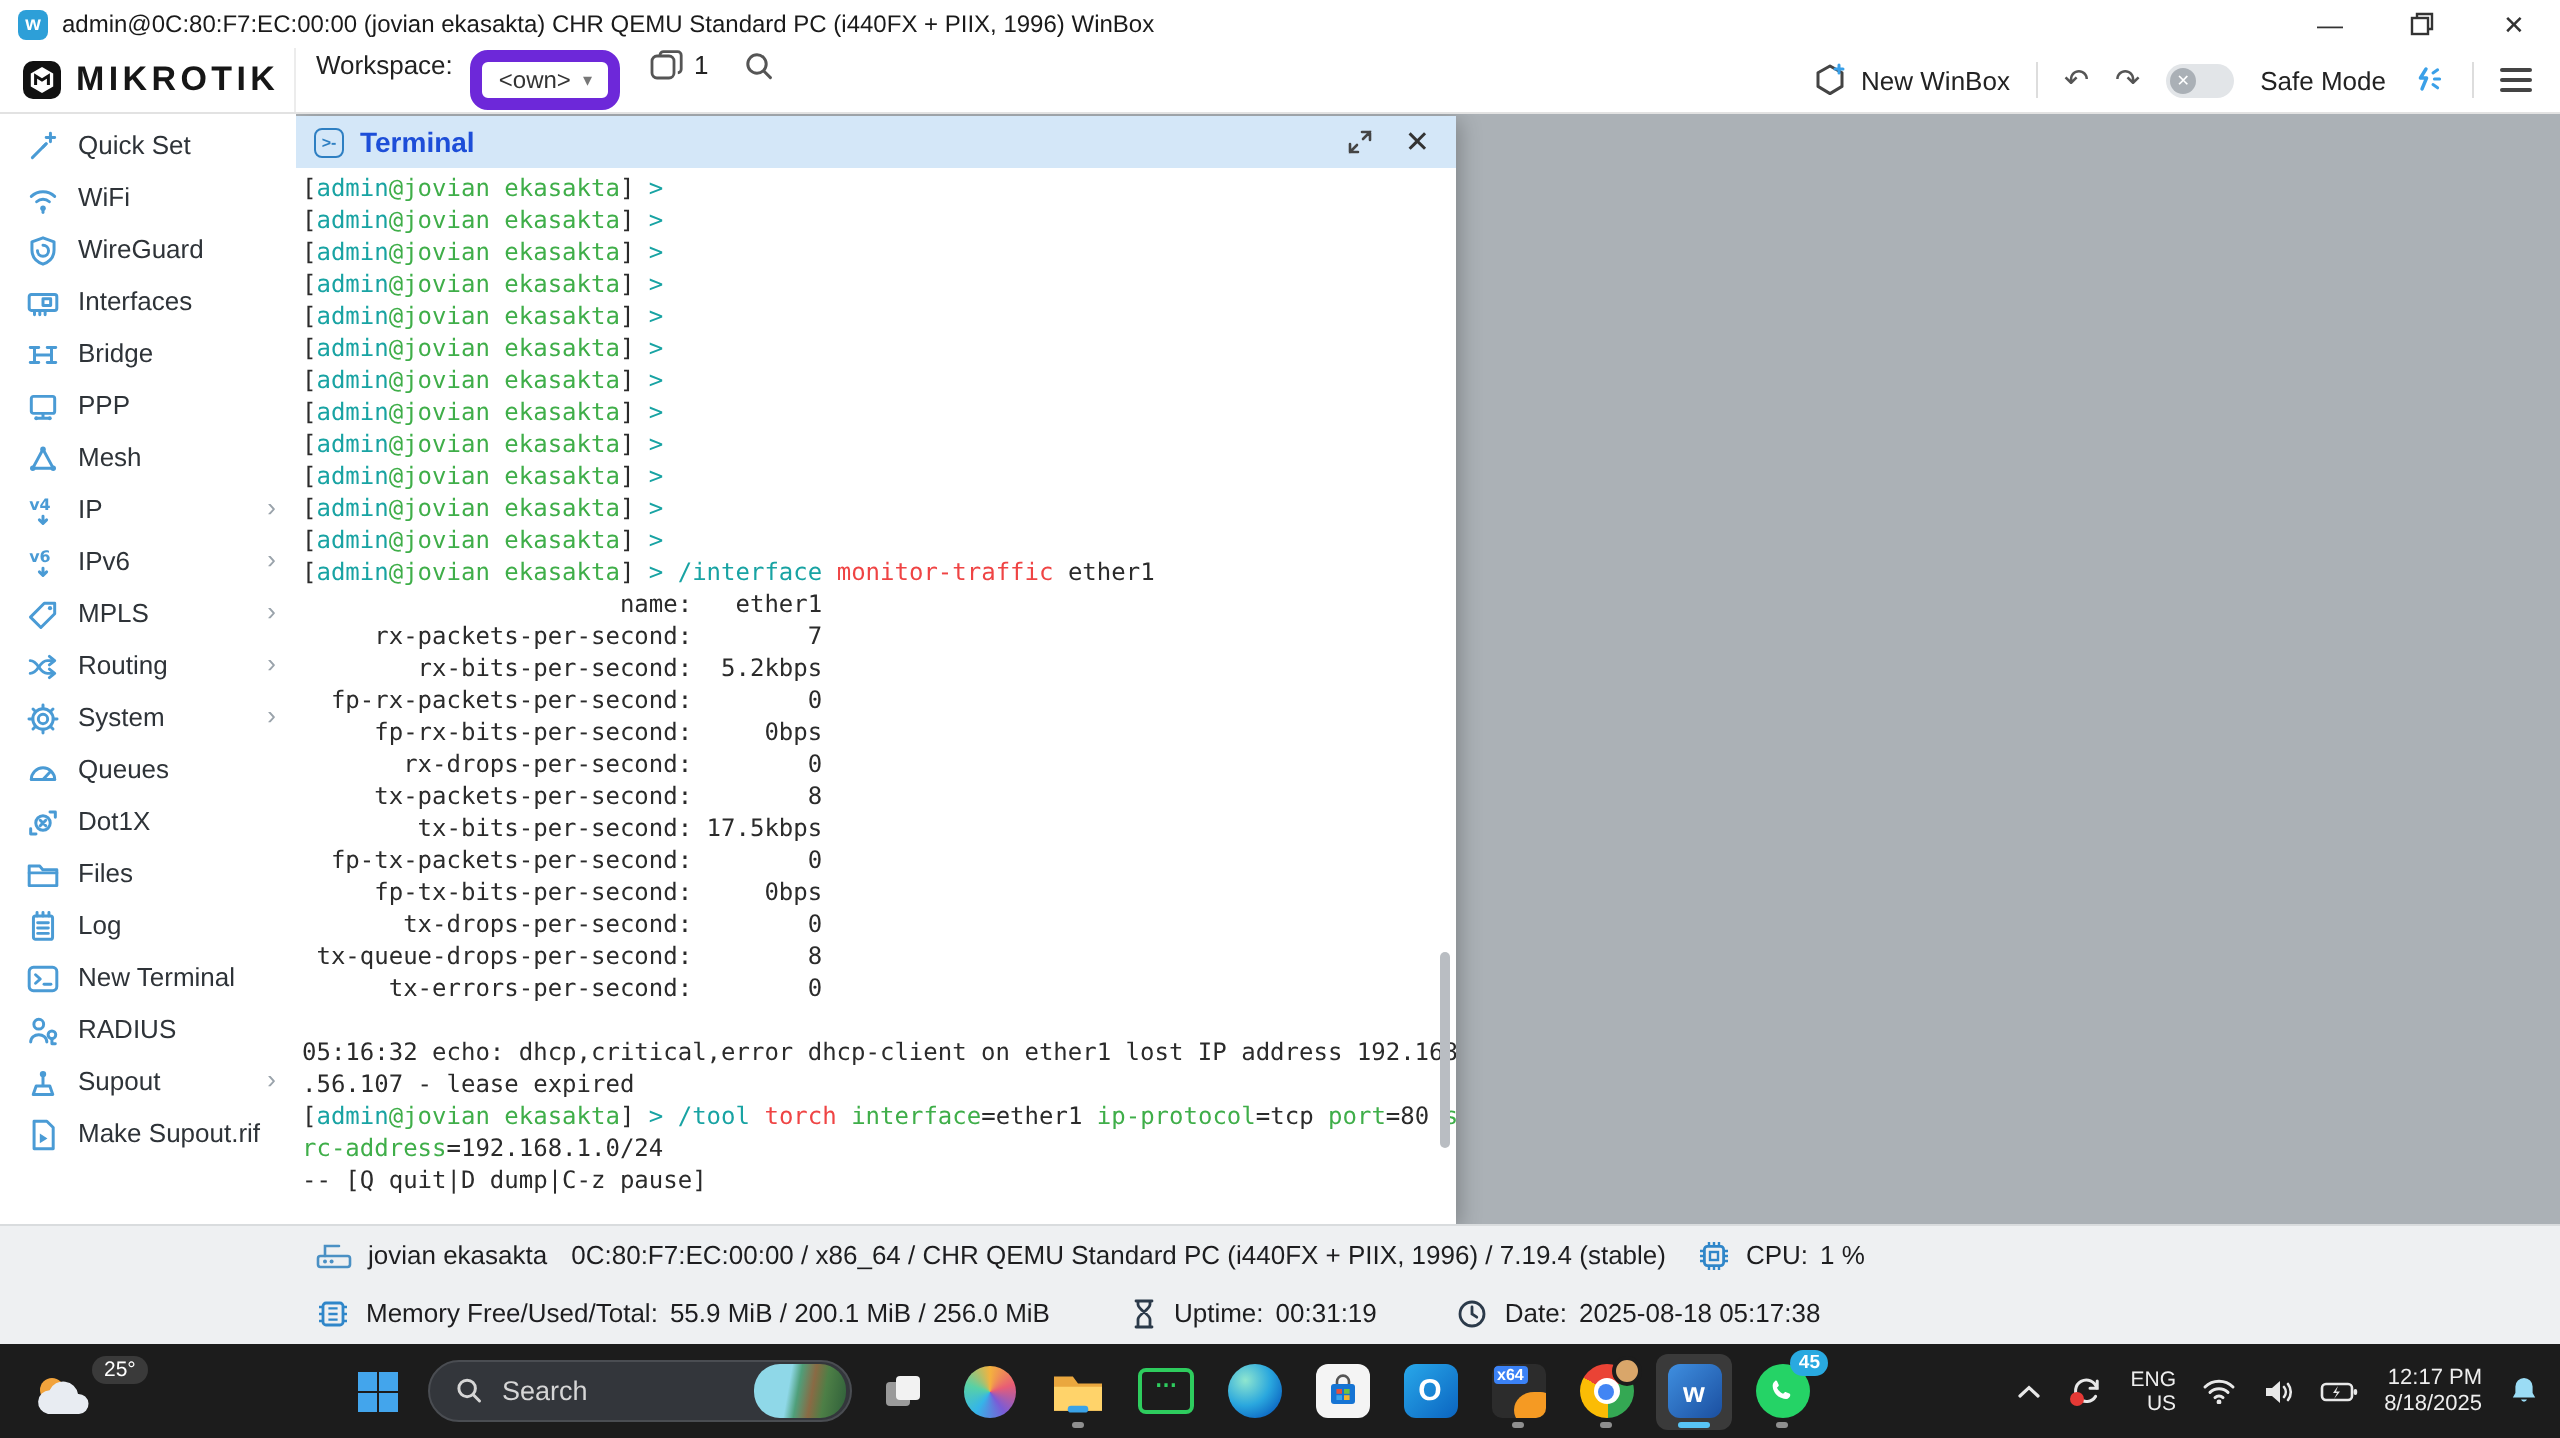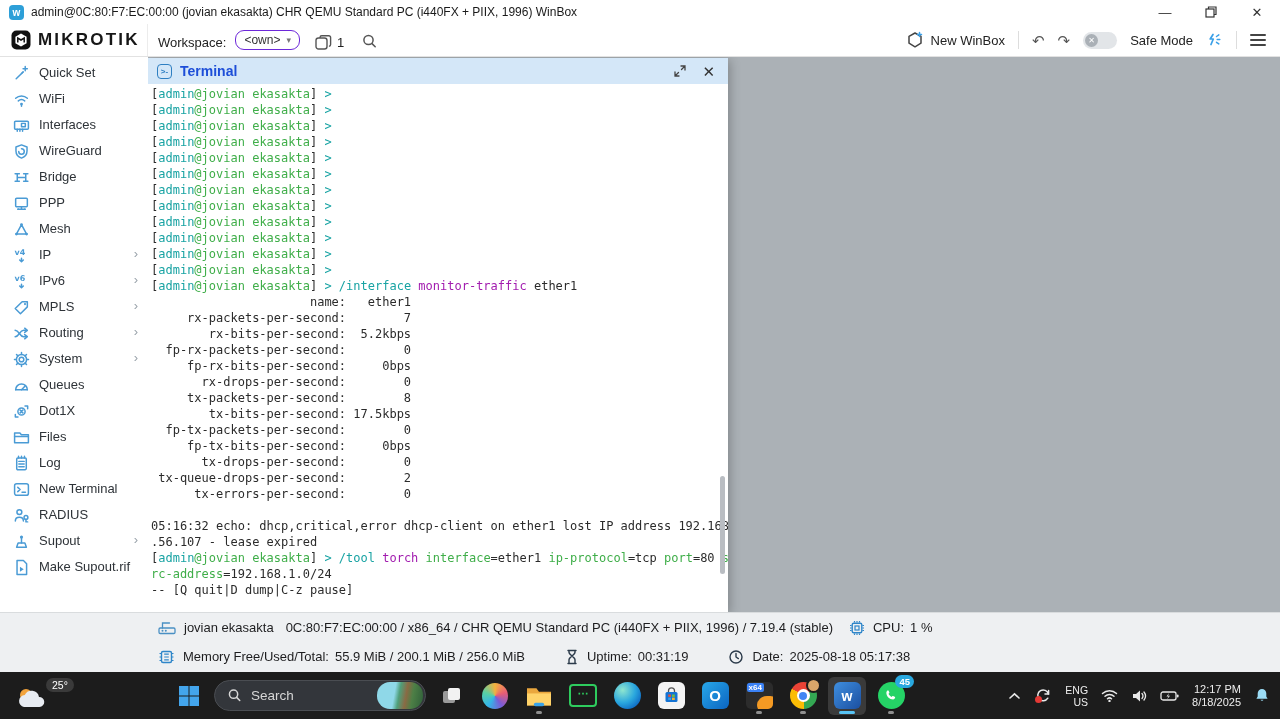--- a/index.html
+++ b/index.html
@@ -13,23 +13,23 @@
   .tb-title{font-size:12px;color:#1a1a1a;white-space:nowrap}
   .tb-controls{margin-left:auto;display:flex;height:100%}
   .tb-btn{width:46px;height:100%;display:flex;align-items:center;justify-content:center;color:#333;font-size:13px}
 
   
   .toolbar{position:absolute;top:24px;left:0;right:0;height:32px;background:#fff;border-bottom:1px solid #e2e2e2;
            display:flex;align-items:center;z-index:5}
   .logo-area{width:148px;height:100%;display:flex;align-items:center;gap:7px;padding-left:11px;box-sizing:border-box;
              border-right:1px solid #ececec;flex:none}
   .logo-text{font-weight:700;letter-spacing:2.2px;font-size:17px;color:#161616}
-  .ws{display:flex;align-items:flex-end;gap:9px;padding-left:10px}
+  .ws{display:flex;align-items:flex-start;gap:9px;padding-left:10px}
   .ws-label{font-size:13px;color:#222}
-  .ws-select{border:1px solid #6d28d9;border-radius:9px;padding:2px 8px;font-size:12px;color:#333;
+  .ws-select{border:6px solid #6d28d9;border-radius:9px;padding:2px 8px;font-size:12px;color:#333;
              display:flex;gap:6px;align-items:center;background:#fff}
   .ws-select .chev{font-size:9px;color:#777}
   .ws-count{display:flex;align-items:center;gap:5px;font-size:13px;color:#222;margin-left:6px}
   .tool-right{margin-left:auto;display:flex;align-items:center;gap:13px;padding-right:14px}
   .nw{display:flex;align-items:center;gap:7px;font-size:13px;color:#222}
   .vdiv{width:1px;height:18px;background:#ddd}
   .histbtn{font-size:15px;color:#555;line-height:1}
   .toggle{width:34px;height:17px;border-radius:9px;background:#e2e5e8;position:relative;flex:none}
   .toggle .knob{position:absolute;left:2px;top:2px;width:13px;height:13px;border-radius:50%;background:#aab0b6;
                 color:#fff;font-size:8px;display:flex;align-items:center;justify-content:center}
@@ -55,21 +55,21 @@
            box-shadow:2px 2px 10px rgba(0,0,0,.25)}
   .termbar{height:26px;background:#d4e7f8;display:flex;align-items:center;padding:0 9px;gap:8px;flex:none}
   .term-ic{width:15px;height:15px;border:1.6px solid #2e7fc2;border-radius:4px;color:#2e7fc2;font-size:8px;
            font-weight:700;display:flex;align-items:center;justify-content:center;box-sizing:border-box}
   .termbar-title{font-size:14px;font-weight:700;color:#1d4ed8}
   .termbar-ctl{margin-left:auto;display:flex;align-items:center;gap:16px;padding-right:4px}
   .termbar-close{font-size:15px;color:#333;line-height:1}
   .termbody{flex:1;position:relative;overflow:hidden;padding:2px 0 0 3px;
             font-family:"DejaVu Sans Mono",monospace;font-size:12px;line-height:16px;color:#2b2b2b}
   .tline{white-space:pre}
-  .c-d{color:#2b2b2b}.c-t{color:#18a3a3}.c-g{color:#3fae49}.c-m{color:#a21caf}
+  .c-d{color:#2b2b2b}.c-t{color:#18a3a3}.c-g{color:#3fae49}.c-m{color:#ef4444}
   .scrollthumb{position:absolute;right:3px;top:418px;width:5px;height:98px;background:#b9bdc2;border-radius:3px}
 
   
   .statusbar{position:absolute;left:0;right:0;bottom:47px;height:60px;background:#eef0f2;border-top:1px solid #d9dcde;
              box-sizing:border-box;z-index:4}
   .srow{height:29px;display:flex;align-items:center;font-size:13px;color:#1d1d1f;padding-left:158px}
   .srow .lbl{margin-right:6px}
   .sico{display:flex;align-items:center;margin-right:8px}
   .gap-l{margin-left:40px}
 
@@ -213,35 +213,35 @@
           <path d="M5 9.3a4.5 4.5 0 0 1 6 0"></path>
           <circle class="f" cx="8" cy="12.3" r="1.3"></circle>
           <path d="M8 12.3v2"></path>
         </svg>
       </span>
       <span>WiFi</span>
     </div>
     <div class="snav-item">
       <span class="sic">
         <svg viewBox="0 0 16 16">
+          <path d="M8 1.8l5.2 1.9v3.8c0 3.4-2.1 5.6-5.2 6.7-3.1-1.1-5.2-3.3-5.2-6.7V3.7z"></path>
+          <path d="M8 5.3a2.6 2.6 0 1 1-2.6 2.6"></path>
+        </svg>
+      </span>
+      <span>WireGuard</span>
+    </div>
+    <div class="snav-item">
+      <span class="sic">
+        <svg viewBox="0 0 16 16">
           <rect x="1.5" y="4" width="13" height="7.5" rx="1"></rect>
           <rect x="8" y="6" width="3.6" height="3.2"></rect>
           <path d="M4 11.5v2M6.5 11.5v2M9 11.5v2"></path>
         </svg>
       </span>
       <span>Interfaces</span>
-    </div>
-    <div class="snav-item">
-      <span class="sic">
-        <svg viewBox="0 0 16 16">
-          <path d="M8 1.8l5.2 1.9v3.8c0 3.4-2.1 5.6-5.2 6.7-3.1-1.1-5.2-3.3-5.2-6.7V3.7z"></path>
-          <path d="M8 5.3a2.6 2.6 0 1 1-2.6 2.6"></path>
-        </svg>
-      </span>
-      <span>WireGuard</span>
     </div>
     <div class="snav-item">
       <span class="sic">
         <svg viewBox="0 0 16 16">
           <path d="M4 4.5v7M12 4.5v7M4 8h8M2 4.5h4M2 11.5h4M10 4.5h4M10 11.5h4"></path>
         </svg>
       </span>
       <span>Bridge</span>
     </div>
     <div class="snav-item">
@@ -431,21 +431,21 @@
         <div class="tline"><span class="c-d">     rx-packets-per-second:        7</span></div>
         <div class="tline"><span class="c-d">        rx-bits-per-second:  5.2kbps</span></div>
         <div class="tline"><span class="c-d">  fp-rx-packets-per-second:        0</span></div>
         <div class="tline"><span class="c-d">     fp-rx-bits-per-second:     0bps</span></div>
         <div class="tline"><span class="c-d">       rx-drops-per-second:        0</span></div>
         <div class="tline"><span class="c-d">     tx-packets-per-second:        8</span></div>
         <div class="tline"><span class="c-d">        tx-bits-per-second: 17.5kbps</span></div>
         <div class="tline"><span class="c-d">  fp-tx-packets-per-second:        0</span></div>
         <div class="tline"><span class="c-d">     fp-tx-bits-per-second:     0bps</span></div>
         <div class="tline"><span class="c-d">       tx-drops-per-second:        0</span></div>
-        <div class="tline"><span class="c-d"> tx-queue-drops-per-second:        2</span></div>
+        <div class="tline"><span class="c-d"> tx-queue-drops-per-second:        8</span></div>
         <div class="tline"><span class="c-d">      tx-errors-per-second:        0</span></div>
         <div class="tline">&nbsp;</div>
         <div class="tline"><span class="c-d">05:16:32 echo: dhcp,critical,error dhcp-client on ether1 lost IP address 192.168</span></div>
         <div class="tline"><span class="c-d">.56.107 - lease expired</span></div>
         <div class="tline"><span class="c-d">[</span><span class="c-t">admin</span><span class="c-g">@jovian ekasakta</span><span class="c-d">] </span><span class="c-t">&gt; /tool</span><span class="c-d"> </span><span class="c-m">torch</span><span class="c-d"> </span><span class="c-g">interface</span><span class="c-d">=ether1 </span><span class="c-g">ip-protocol</span><span class="c-d">=tcp </span><span class="c-g">port</span><span class="c-d">=80 </span><span class="c-g">s</span></div>
         <div class="tline"><span class="c-g">rc-address</span><span class="c-d">=192.168.1.0/24</span></div>
         <div class="tline"><span class="c-d">-- [Q quit|D dump|C-z pause]</span></div>
       </div>
     <div class="scrollthumb"></div>
   </div>

